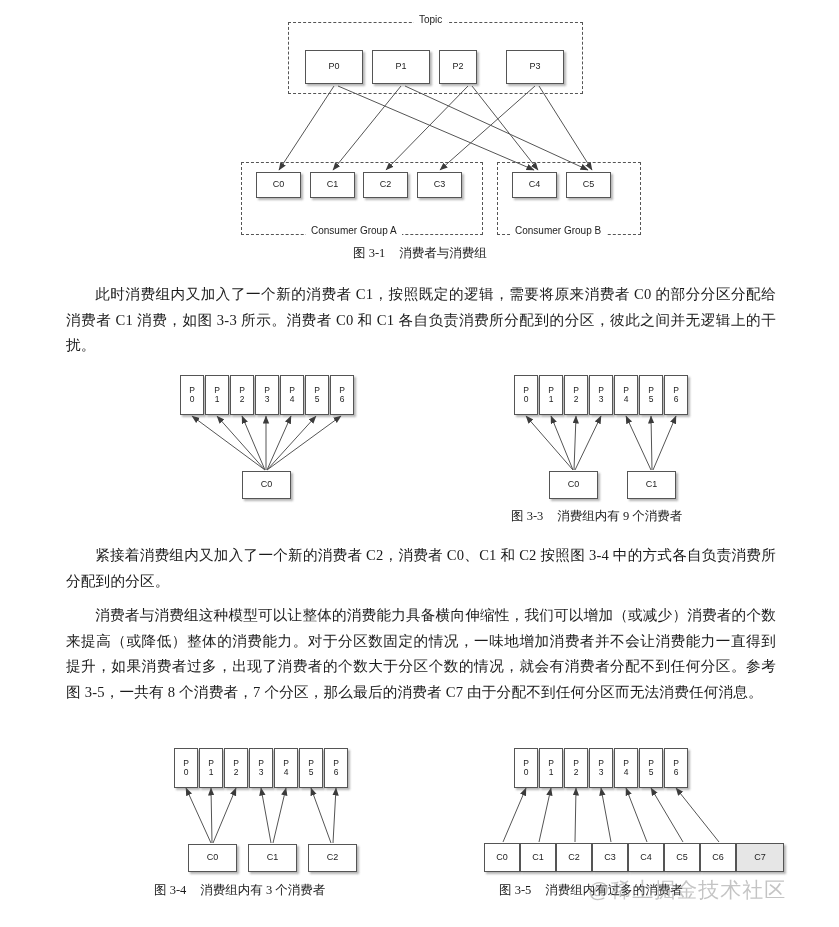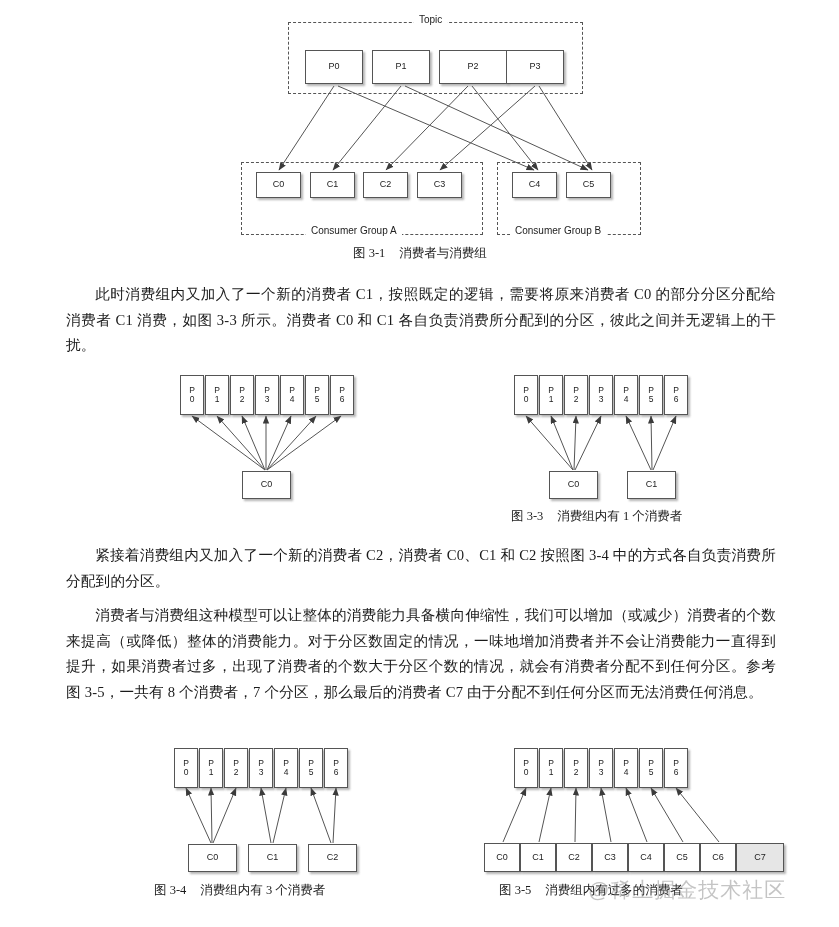--- a/index.html
+++ b/index.html
@@ -126,21 +126,21 @@
         <line x1="519" y1="86" x2="424" y2="170"></line>
         <line x1="523" y1="86" x2="576" y2="170"></line>
       </g>
     </svg>
 
     <div class="dashed" style="left:272px;top:22px;width:295px;height:72px;"></div>
     <div class="dashlabel" style="left:398px;top:14px;">Topic</div>
 
     <div class="box" style="left:289px;top:50px;width:58px;height:34px;">P0</div>
     <div class="box" style="left:356px;top:50px;width:58px;height:34px;">P1</div>
-    <div class="box" style="left:423px;top:50px;width:68px;height:34px;">P2</div>
+    <div class="box" style="left:423px;top:50px;width:38px;height:34px;">P2</div>
     <div class="box" style="left:490px;top:50px;width:58px;height:34px;">P3</div>
 
     <div class="dashed" style="left:225px;top:162px;width:242px;height:73px;"></div>
     <div class="dashlabel" style="left:290px;top:225px;">Consumer Group  A</div>
 
     <div class="box" style="left:240px;top:172px;width:45px;height:26px;">C0</div>
     <div class="box" style="left:294px;top:172px;width:45px;height:26px;">C1</div>
     <div class="box" style="left:347px;top:172px;width:45px;height:26px;">C2</div>
     <div class="box" style="left:401px;top:172px;width:45px;height:26px;">C3</div>
 
@@ -244,21 +244,21 @@
       </div>
     <div class="box vert" style="left:228px;top:7px;width:24px;height:40px;">
         <span>P</span>
         <span>6</span>
       </div>
 
     <div class="box" style="left:113px;top:103px;width:49px;height:28px;">C0</div>
     <div class="box" style="left:191px;top:103px;width:49px;height:28px;">C1</div>
 
     <div class="caption" style="left:75px;top:140px;">
-      <span class="num">图 3-3</span><span>消费组内有 1 个消费者</span>
+      <span class="num">图 3-3</span><span>消费组内有 9 个消费者</span>
     </div>
   </div>
 
   <div class="para" style="left:66px;top:543px;width:710px;">
     <p>紧接着消费组内又加入了一个新的消费者 C2，消费者 C0、C1 和 C2 按照图 3-4 中的方式各自负责消费所分配到的分区。</p>
   </div>
 
   <div class="para" style="left:66px;top:603px;width:710px;">
     <p>消费者与消费组这种模型可以让整体的消费能力具备横向伸缩性，我们可以增加（或减少）消费者的个数来提高（或降低）整体的消费能力。对于分区数固定的情况，一味地增加消费者并不会让消费能力一直得到提升，如果消费者过多，出现了消费者的个数大于分区个数的情况，就会有消费者分配不到任何分区。参考图 3-5，一共有 8 个消费者，7 个分区，那么最后的消费者 C7 由于分配不到任何分区而无法消费任何消息。</p>
   </div>

